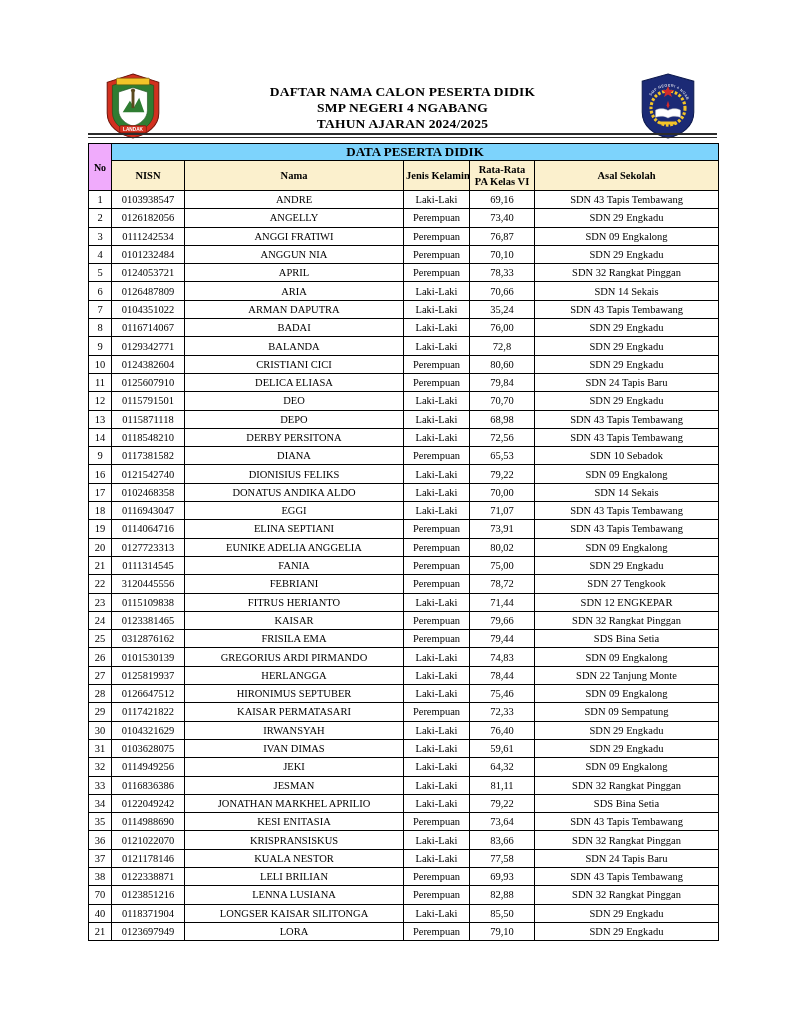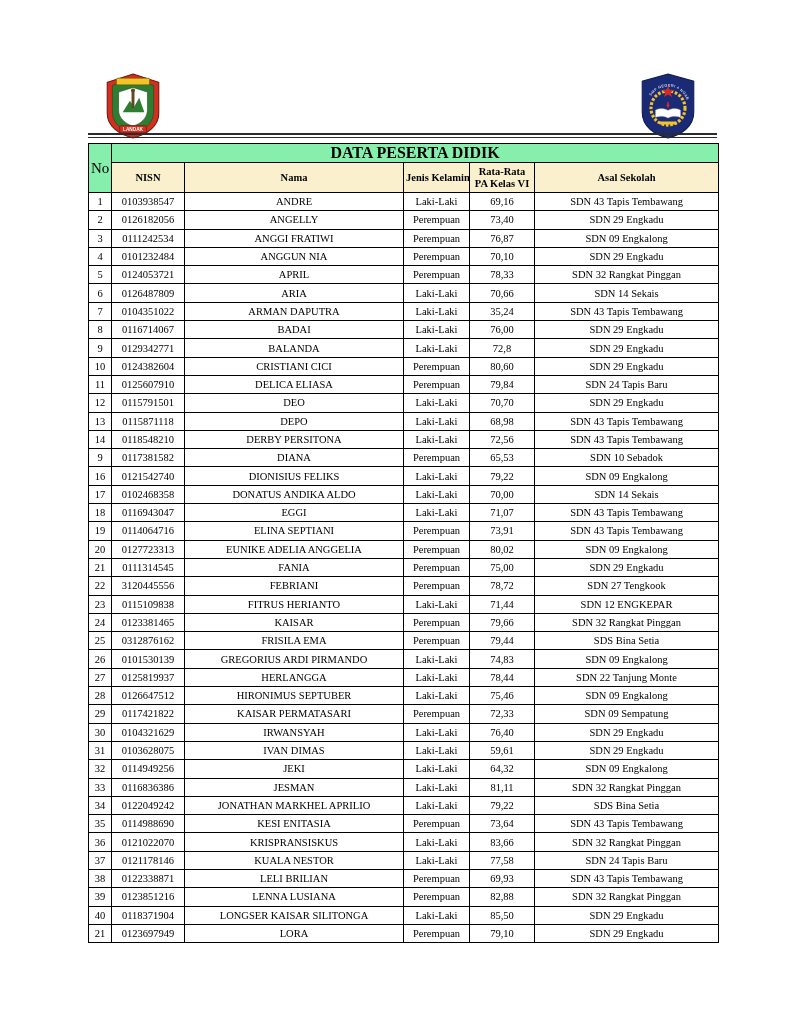--- a/index.html
+++ b/index.html
@@ -38,23 +38,23 @@
     position: absolute; left: 88px; top: 143px; width: 630px;
     border-collapse: collapse; table-layout: fixed;
     font-size: 10.5px;
   }
   table.students td, table.students th {
     border: 1px solid #000;
     text-align: center; vertical-align: middle;
     padding: 0 2px;
     overflow: hidden; white-space: nowrap;
   }
-  th.banner-cell { background: #86efac; height: 17px; font-size: 16px; font-weight: bold; }
+  th.banner-cell { background: #7dd3fc; height: 17px; font-size: 13px; font-weight: bold; }
   th.col-head    { background: #fbf0cd; height: 30px; font-size: 10.5px; font-weight: bold; line-height: 12px; }
-  th.no-head     { background: #86efac; font-size: 15px; font-weight: normal; }
+  th.no-head     { background: #f0abfc; font-size: 10px; font-weight: bold; }
   table.students tbody td { height: 18.3px; font-weight: normal; background: #fff; }
 </style>
 </head>
 <body>
 
 <div class="page">
 
   <div class="doc-header">
 
     <div class="logo logo-left">
@@ -64,20 +64,25 @@
         <rect x="14" y="5" width="32" height="6.5" rx="1" fill="#f2c428" stroke="#6e5a08" stroke-width="0.6"></rect>
         <path d="M30 14 L44 18.5 V36 C44 44 37 49.5 30 51.5 C23 49.5 16 44 16 36 V18.5 Z" fill="#ffffff" stroke="#1c4d1e" stroke-width="0.6"></path>
         <path d="M20 38 L27 27 L31 33 L36 24 L41 38 Z" fill="#2f7d32"></path>
         <rect x="28.6" y="18" width="2.8" height="16" fill="#5b4a1e"></rect>
         <circle cx="30" cy="17" r="2" fill="#5b4a1e"></circle>
         <rect x="17" y="51" width="26" height="7" rx="1.4" fill="#d2301f" stroke="#6e140b" stroke-width="0.6"></rect>
         <text x="30" y="56.3" text-anchor="middle" font-size="4.6" font-family="'Liberation Sans',sans-serif" fill="#ffffff" font-weight="bold">LANDAK</text>
       </svg>
     </div>
 
+    <div class="title-block">
+      <div class="title-line">DAFTAR NAMA CALON PESERTA DIDIK</div>
+      <div class="title-line">SMP NEGERI 4 NGABANG</div>
+      <div class="title-line">TAHUN AJARAN 2024/2025</div>
+    </div>
 
     <div class="logo logo-right">
       <svg viewBox="0 0 60 64" width="66" height="66">
         <path d="M30 1 L55 8 V38 C55 52 43 60 30 63 C17 60 5 52 5 38 V8 Z" fill="#1b2a75" stroke="#0d1a4e" stroke-width="1"></path>
         <path id="arcTop" d="M12 26 A19 19 0 0 1 48 26" fill="none"></path>
         <text font-size="3.6" fill="#ffffff" font-family="'Liberation Sans',sans-serif" letter-spacing="0.4">
           <textPath href="#arcTop" startOffset="4">SMP NEGERI 4 NGABANG</textPath>
         </text>
         <circle cx="30" cy="34" r="16.5" fill="none" stroke="#f2c428" stroke-width="3" stroke-dasharray="2.6 1.6"></circle>
         <polygon points="30,12.5 31.6,16.4 35.8,16.6 32.6,19.2 33.8,23.2 30,20.9 26.2,23.2 27.4,19.2 24.2,16.6 28.4,16.4" fill="#d22b2b"></polygon>
@@ -414,21 +419,21 @@
         </tr>
         <tr>
           <td>38</td>
           <td>0122338871</td>
           <td>LELI BRILIAN</td>
           <td>Perempuan</td>
           <td>69,93</td>
           <td>SDN 43 Tapis Tembawang</td>
         </tr>
         <tr>
-          <td>39</td>
+          <td>70</td>
           <td>0123851216</td>
           <td>LENNA LUSIANA</td>
           <td>Perempuan</td>
           <td>82,88</td>
           <td>SDN 32 Rangkat Pinggan</td>
         </tr>
         <tr>
           <td>40</td>
           <td>0118371904</td>
           <td>LONGSER KAISAR SILITONGA</td>

